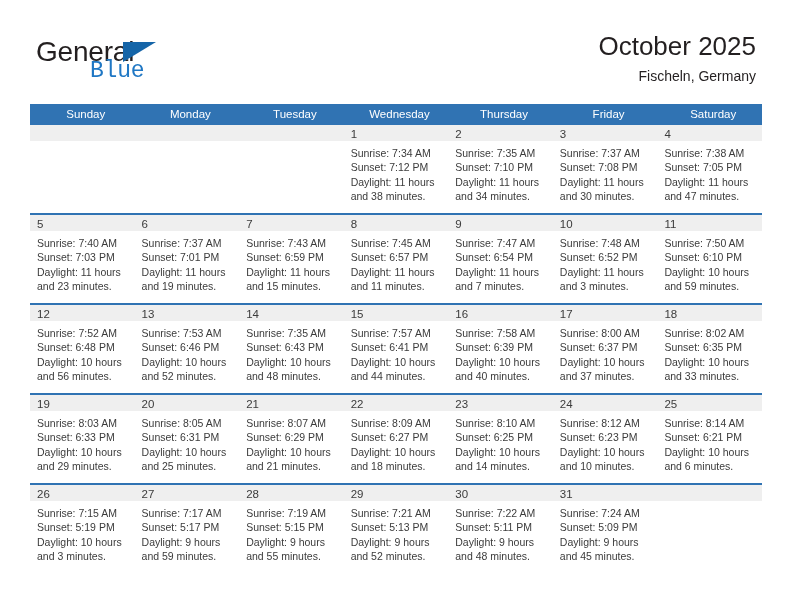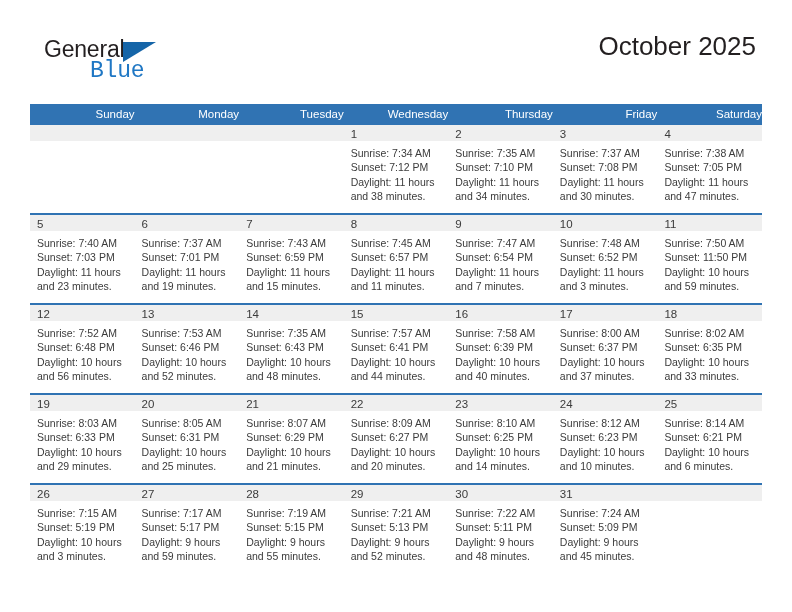--- a/index.html
+++ b/index.html
@@ -33,25 +33,24 @@
     position: absolute;
     left: 36px;
     top: 36px;
     width: 200px;
     height: 52px;
   }
   .logo-general {
     position: absolute;
     left: 0;
     top: 0;
-    font-size: 23px;
+    font-size: 28px;
     letter-spacing: -0.2px;
     color: #231f20;
     font-family: "Liberation Sans", sans-serif;
-    margin-left: 8px;
   }
   .logo-tri {
     position: absolute;
     left: 87px;
     top: 6px;
     width: 0;
     height: 0;
     border-left: 33px solid #1565a8;
     border-bottom: 20px solid transparent;
   }
@@ -94,21 +93,21 @@
     border-collapse: collapse;
     table-layout: fixed;
   }
   .calendar col { width: 104.57px; }
 
   .dow-row th {
     background: #3073b3;
     color: #ffffff;
     font-size: 11.5px;
     font-weight: normal;
-    text-align: right;
+    text-align: center;
     padding: 4px 0 5px 7px;
     height: 12px;
     border: none;
   }
 
   td.daycell {
     vertical-align: top;
     padding: 0;
     border: none;
     height: 88px;
@@ -149,20 +148,21 @@
   <div class="header">
 
     <div class="logo">
       <span class="logo-general">General</span>
       <span class="logo-tri"></span>
       <span class="logo-blue">Blue</span>
     </div>
 
     <div class="title-block">
       <div class="title">October 2025</div>
+      <div class="subtitle">Fischeln, Germany</div>
     </div>
 
   </div>
 
   <table class="calendar">
     <colgroup>
       <col>
         <col>
         <col>
         <col>
@@ -284,21 +284,21 @@
               <div>Sunrise: 7:48 AM</div>
               <div>Sunset: 6:52 PM</div>
               <div>Daylight: 11 hours</div>
               <div>and 3 minutes.</div>
             </div>
           </td>
           <td class="daycell">
             <div class="datebar">11</div>
             <div class="cellbody">
               <div>Sunrise: 7:50 AM</div>
-              <div>Sunset: 11:50 PM</div>
+              <div>Sunset: 6:10 PM</div>
               <div>Daylight: 10 hours</div>
               <div>and 59 minutes.</div>
             </div>
           </td>
         </tr>
         <tr class="weekrow">
           <td class="daycell">
             <div class="datebar">12</div>
             <div class="cellbody">
               <div>Sunrise: 7:52 AM</div>
@@ -389,21 +389,21 @@
               <div>Daylight: 10 hours</div>
               <div>and 21 minutes.</div>
             </div>
           </td>
           <td class="daycell">
             <div class="datebar">22</div>
             <div class="cellbody">
               <div>Sunrise: 8:09 AM</div>
               <div>Sunset: 6:27 PM</div>
               <div>Daylight: 10 hours</div>
-              <div>and 20 minutes.</div>
+              <div>and 18 minutes.</div>
             </div>
           </td>
           <td class="daycell">
             <div class="datebar">23</div>
             <div class="cellbody">
               <div>Sunrise: 8:10 AM</div>
               <div>Sunset: 6:25 PM</div>
               <div>Daylight: 10 hours</div>
               <div>and 14 minutes.</div>
             </div>

